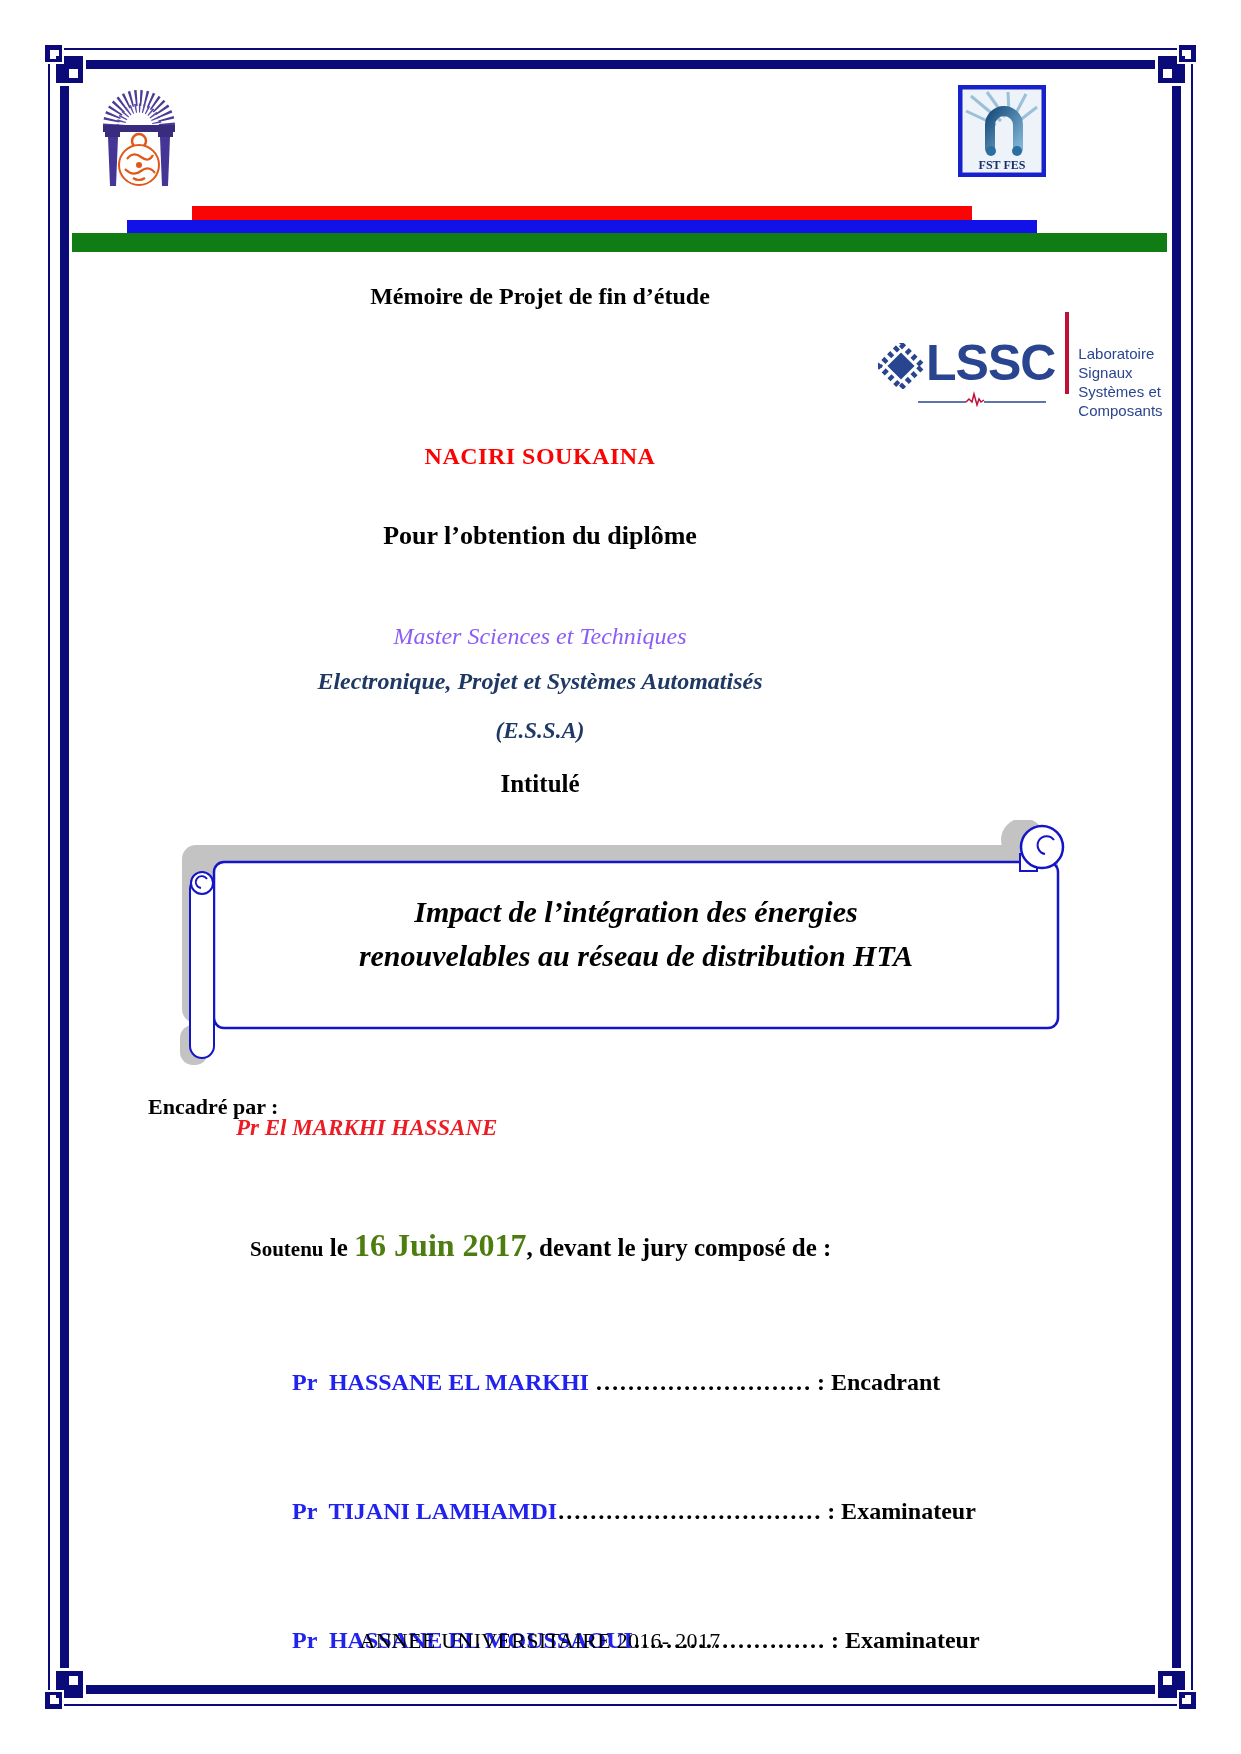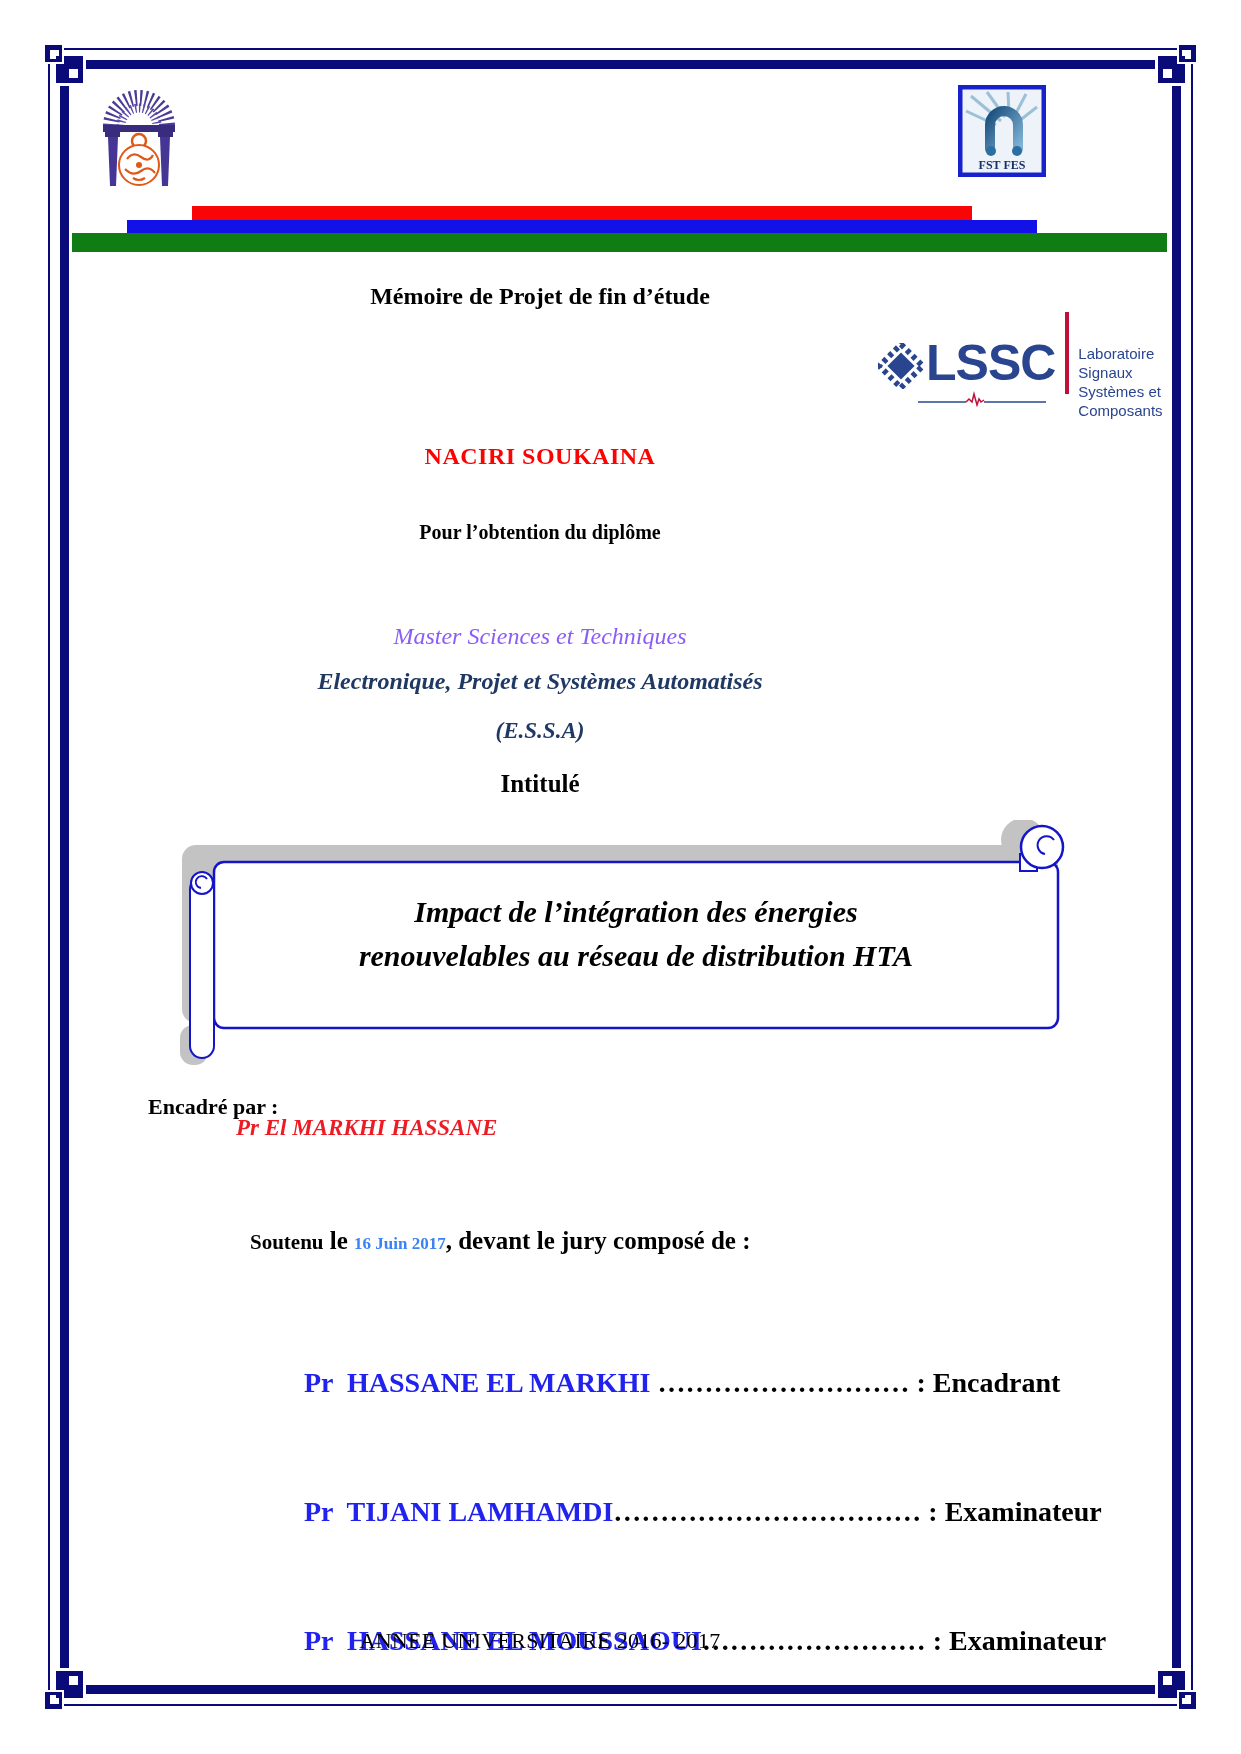--- a/index.html
+++ b/index.html
@@ -34,21 +34,21 @@
   .bar { position:absolute; }
   .bar-red   { left:192px; top:206px; width:780px;  height:14px; background:#FA0505; }
   .bar-blue  { left:127px; top:220px; width:910px;  height:13px; background:#1212E8; }
   .bar-green { left:72px;  top:233px; width:1095px; height:19px; background:#0F7D14; }
 
   
   .center-col { position:absolute; left:0; width:1080px; text-align:center; }
   .doc-type      { top:283px; font-size:24px; font-weight:bold; }
   .prepared-by   { top:354px; font-size:24px; font-weight:bold; }
   .author        { top:443px; font-size:24px; font-weight:bold; color:#FB0303; letter-spacing:.5px; }
-  .diploma-intro { top:521px; font-size:20px; font-weight:bold; }
+  .diploma-intro { top:521px; font-size:26px; font-weight:bold; }
   .prog1 { top:623px; font-size:24px; font-weight:normal; font-style:italic; color:#8b5cf6; }
   .prog2 { top:668px; font-size:24px; font-weight:bold; font-style:italic; color:#1F3864; }
   .prog3 { top:718px; font-size:23px; font-weight:bold; font-style:italic; color:#1F3864; }
   .entitled { top:770px; font-size:25px; font-weight:bold; }
   .academic-year { top:1628px; font-size:22px; letter-spacing:.3px; }
 
   
   .lssc { left:878px; top:312px; display:flex; align-items:flex-start; }
   .lssc-left { display:flex; flex-direction:column;margin-top:28px; }
   .lssc-row { display:flex; align-items:flex-start; }
@@ -63,22 +63,22 @@
   
   .thesis-title { left:214px; top:890px; width:844px; text-align:center;
     font-size:30px; font-weight:bold; font-style:italic; line-height:44px; }
 
   
   .supervised-label { left:148px; top:1094px; font-size:22px; font-weight:bold; }
   .supervisor { left:236px; top:1115px; font-size:23px; font-weight:bold; color:#ED1C24;font-style:italic; }
   .defense { left:250px; top:1227px; font-weight:bold; }
   .defense .w1 { font-size:21px; }
   .defense .w2, .defense .rest { font-size:25px; }
-  .defense .date { font-size:17px; color:#3b82f6; }
-  .jury { left:262px; top:1318px; font-size:28px; font-weight:bold; }
+  .defense .date { font-size:32px; color:#4d7c0f; }
+  .jury { left:256px; top:1318px; font-size:24px; font-weight:bold; }
   .jury-row { white-space:pre; line-height:43px; }
   .jury-name { color:#2222EE; }
 </style>
 </head>
 <body>
 
 <div class="page">
 
   <div class="frame-outer"></div>
   <div class="frame-inner"></div>

